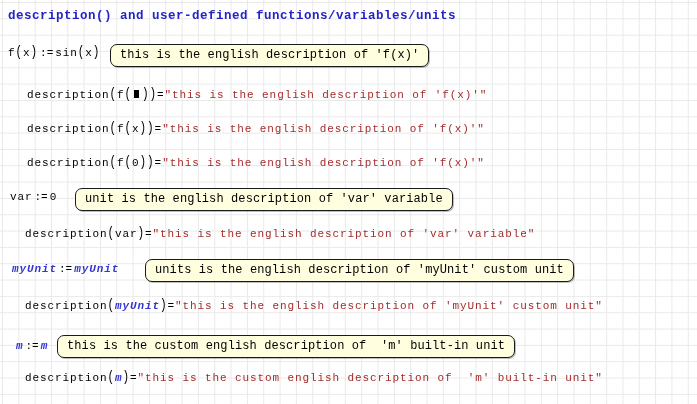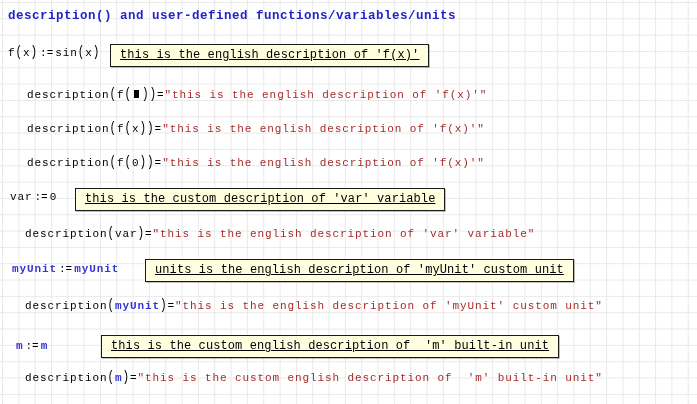--- a/index.html
+++ b/index.html
@@ -16,54 +16,54 @@
     position:absolute;left:8px;top:9px;
     font-weight:bold;font-size:12.5px;letter-spacing:0.5px;
     color:#2323c8;white-space:pre;
   }
   .expr{
     position:absolute;font-size:11px;letter-spacing:0.9px;
     color:#000;white-space:pre;line-height:14px;
   }
   .expr span{white-space:pre;}
   .k{color:#000000;}
-  .u{color:#3535cf;font-weight:bold;text-align:center;}
+  .u{color:#3535cf;font-style:italic;font-weight:bold;text-align:center;}
   .s{color:#a52c2c;}
   .op{letter-spacing:0;margin:0 2px;}
   .p{display:inline-block;transform:scaleY(1.3);transform-origin:50% 60%;font-weight:400;}
   .ph{display:inline-block;width:5px;height:8px;background:#000;margin:0 3px 0 2px;}
   .note{
     position:absolute;height:21px;line-height:20px;
     font-size:12px;letter-spacing:0.1px;color:#000;white-space:pre;
-    background:#ffffe0;border:1px solid #1a1a1a;border-radius:0;
-    padding:0 9px;box-shadow:1px 1px 0 rgba(0,0,0,0.25);text-decoration:underline;
+    background:#ffffe0;border:1px solid #1a1a1a;border-radius:7px;
+    padding:0 9px;box-shadow:1px 1px 0 rgba(0,0,0,0.25);
   }
 </style>
 </head>
 <body>
 
 <div class="sheet">
 
   <div class="title">description() and user-defined functions/variables/units</div>
 
   <div class="expr" style="left:8px;top:46px;"><span class="k">f</span><span class="p">(</span><span class="k">x</span><span class="p">)</span><span class="op">:=</span><span class="k">sin</span><span class="p">(</span><span class="k">x</span><span class="p">)</span></div>
   <div class="note" style="left:110px;top:44px;">this is the english description of 'f(x)'</div>
 
   <div class="expr" style="left:27px;top:88px;"><span class="k">description</span><span class="p">(</span><span class="k">f</span><span class="p">(</span><span class="ph"></span><span class="p">)</span><span class="p">)</span><span class="k">=</span><span class="s">"this is the english description of 'f(x)'"</span></div>
   <div class="expr" style="left:27px;top:122px;"><span class="k">description</span><span class="p">(</span><span class="k">f</span><span class="p">(</span><span class="k">x</span><span class="p">)</span><span class="p">)</span><span class="k">=</span><span class="s">"this is the english description of 'f(x)'"</span></div>
   <div class="expr" style="left:27px;top:156px;"><span class="k">description</span><span class="p">(</span><span class="k">f</span><span class="p">(</span><span class="k">0</span><span class="p">)</span><span class="p">)</span><span class="k">=</span><span class="s">"this is the english description of 'f(x)'"</span></div>
 
   <div class="expr" style="left:10px;top:190px;"><span class="k">var</span><span class="op">:=</span><span class="k">0</span></div>
-  <div class="note" style="left:75px;top:188px;">this is the custom description of 'var' variable</div>
+  <div class="note" style="left:75px;top:188px;">unit is the english description of 'var' variable</div>
 
   <div class="expr" style="left:25px;top:227px;"><span class="k">description</span><span class="p">(</span><span class="k">var</span><span class="p">)</span><span class="k">=</span><span class="s">"this is the english description of 'var' variable"</span></div>
 
   <div class="expr" style="left:12px;top:262px;"><span class="u">myUnit</span><span class="op">:=</span><span class="u">myUnit</span></div>
   <div class="note" style="left:145px;top:259px;">units is the english description of 'myUnit' custom unit</div>
 
   <div class="expr" style="left:25px;top:299px;"><span class="k">description</span><span class="p">(</span><span class="u">myUnit</span><span class="p">)</span><span class="k">=</span><span class="s">"this is the english description of 'myUnit' custom unit"</span></div>
 
   <div class="expr" style="left:16px;top:339px;"><span class="u">m</span><span class="op">:=</span><span class="u">m</span></div>
-  <div class="note" style="left:57px;top:335px;margin-left:44px;">this is the custom english description of  'm' built-in unit</div>
+  <div class="note" style="left:57px;top:335px;">this is the custom english description of  'm' built-in unit</div>
 
   <div class="expr" style="left:25px;top:371px;"><span class="k">description</span><span class="p">(</span><span class="u">m</span><span class="p">)</span><span class="k">=</span><span class="s">"this is the custom english description of  'm' built-in unit"</span></div>
 
 </div>
 
 </body></html>

